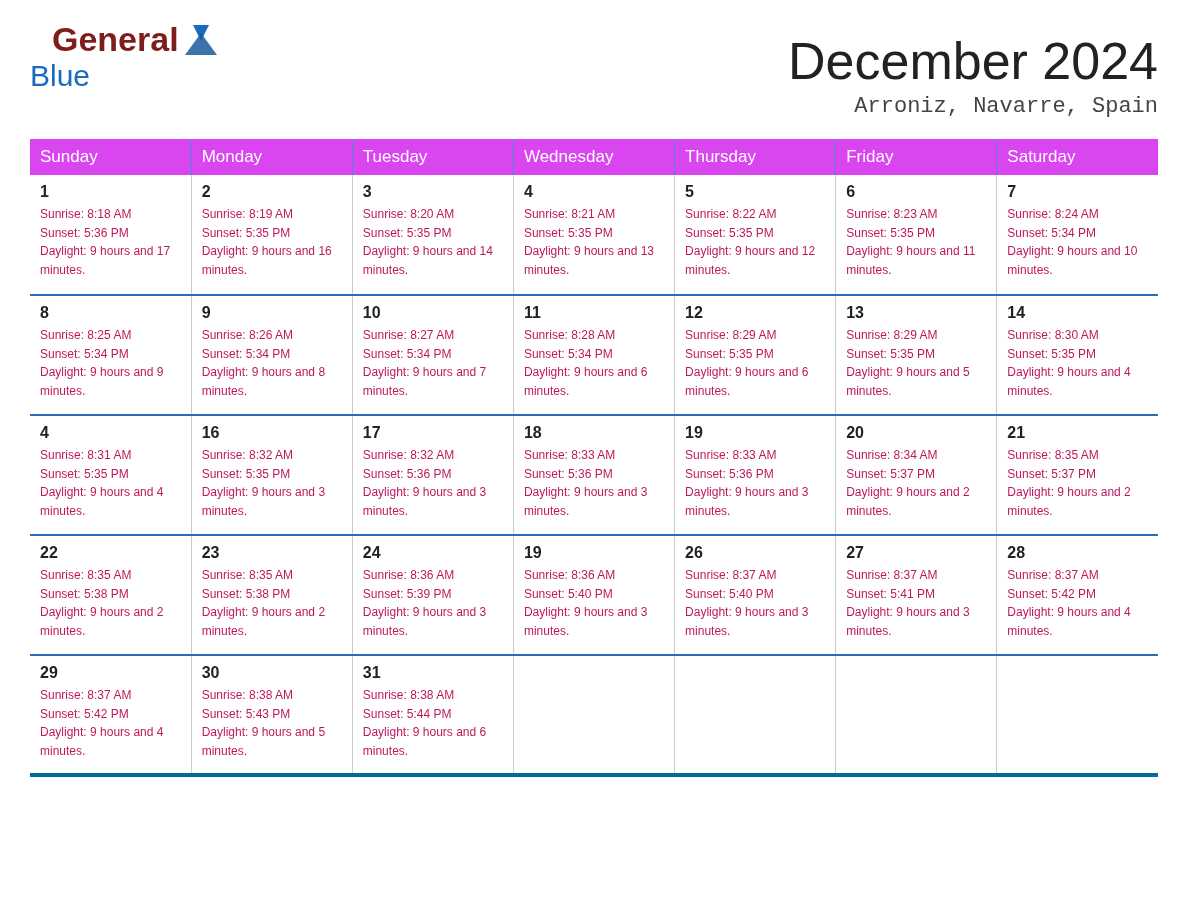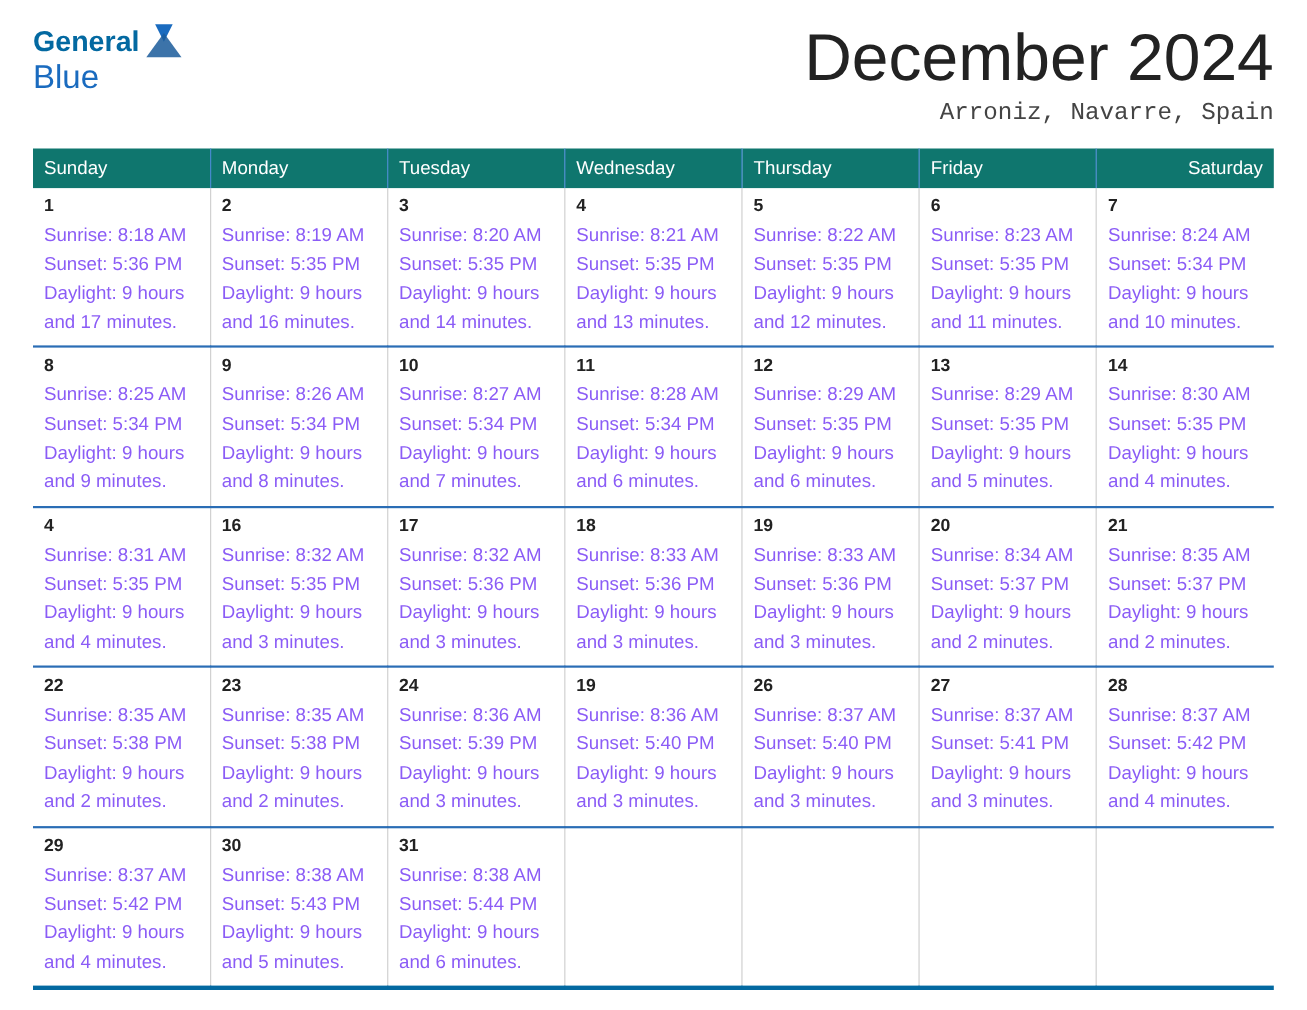--- a/index.html
+++ b/index.html
@@ -18,50 +18,50 @@
     }
     .logo {
       display: flex;
       flex-direction: column;
       align-items: flex-start;
     }
     .title-block {
       text-align: right;
     }
     .month-title {
-      font-size: 60px;
+      font-size: 52px;
       font-weight: normal;
       color: #222;
       line-height: 1.1;
+      margin-top: 13px;
     }
     .location {
       font-size: 22px;
       color: #444;
       margin-top: 4px;
       font-family: Liberation Mono, monospace;
     }
     table {
       width: 100%;
       border-collapse: collapse;
       table-layout: fixed;
     }
     thead tr {
-      background-color: #0f766e;
+      background-color: #d946ef;
     }
     thead th {
       color: #fff;
       text-align: left;
       padding: 8px 10px;
       font-size: 17px;
       font-weight: normal;
       border-right: 1px solid #4a8ad4;
     }
     thead th:last-child {
       border-right: none;
-      text-align: right;
     }
     tbody tr {
       border-bottom: 2px solid #2a6db5;
     }
     tbody td {
       vertical-align: top;
       padding: 8px 10px;
       font-size: 13.5px;
       color: #222;
       border-right: 1px solid #ccc;
@@ -70,31 +70,32 @@
     tbody td:last-child {
       border-right: none;
     }
     .day-num {
       font-size: 16px;
       font-weight: bold;
       margin-bottom: 4px;
       display: block;
     }
     .day-info {
-      font-size: 17px;
+      font-size: 12px;
       line-height: 1.55;
-      color: #8b5cf6;
+      color: #be185d;
     }
     tbody tr:last-child {
       border-bottom: 4px solid #0369a1;
     }
     .logo-general {
-      font-size: 26px;
+      font-size: 34px;
       font-weight: bold;
-      color: #0369a1;
+      color: #7f1d1d;
+      margin-left: 22px;
     }
     .logo-blue-word {
       font-size: 30px;
       font-weight: normal;
       color: #1a6bbf;
     }
     .logo-combined {
       display: flex;
       align-items: center;
       margin-bottom: 0px;

